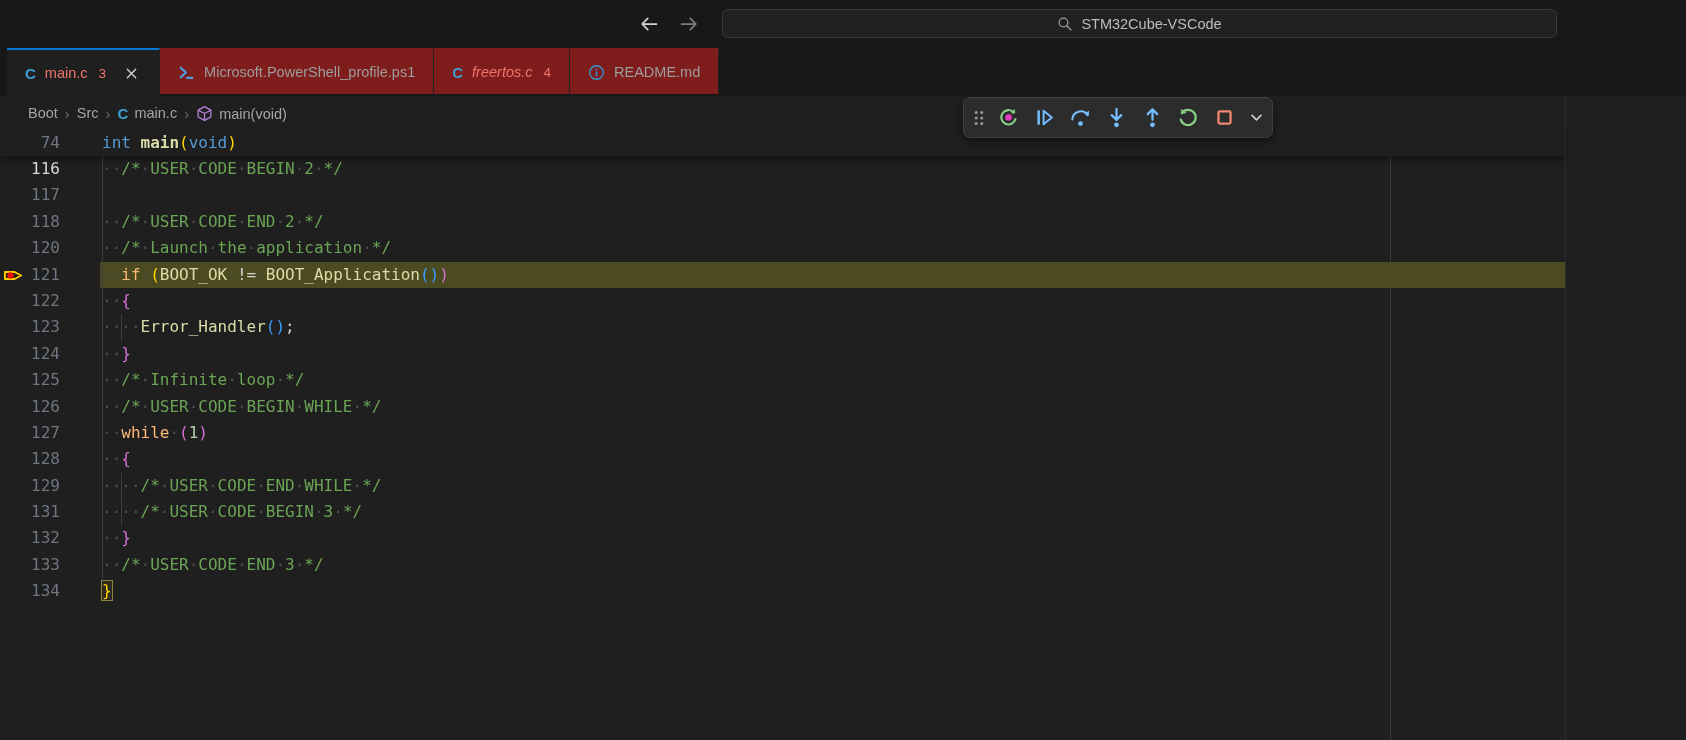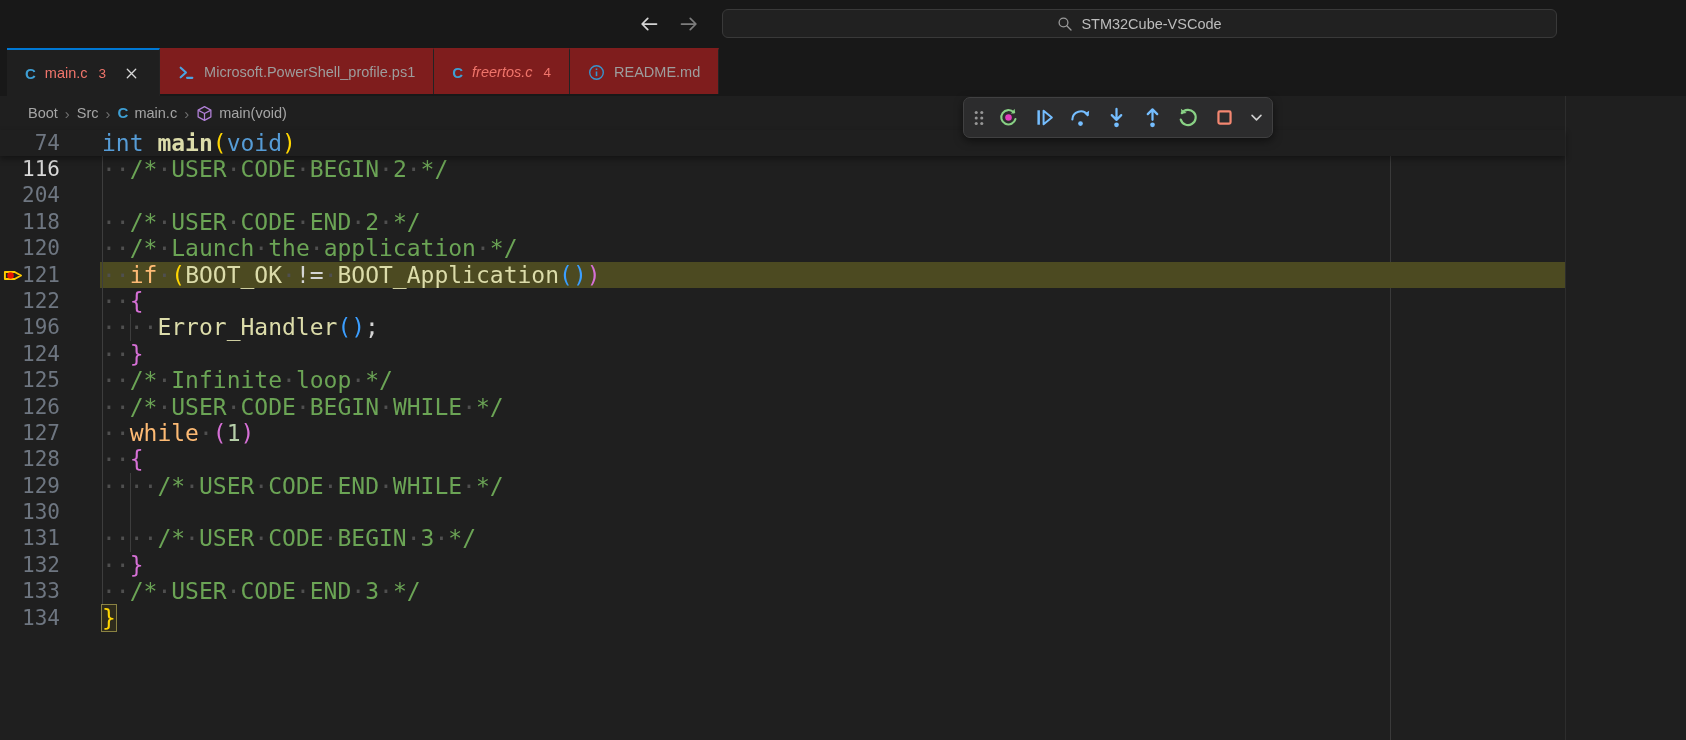--- a/index.html
+++ b/index.html
@@ -24,45 +24,45 @@
   .tab .label.modified{color:#f0756b;}
   .tab .label.italic{font-style:italic;}
   .tab .badge{color:#f0756b;font-size:13.5px;margin-left:2px;}
   .tab .close{margin-left:6px;display:flex;align-items:center;justify-content:center;width:20px;height:20px;border-radius:4px;}
   .file-icon{font-weight:800;color:#3e9fd4;font-size:15px;line-height:1;}
 
   
   .breadcrumb{position:absolute;left:0;top:96px;width:1565px;height:34px;background:#1f1f1f;
       display:flex;align-items:center;padding-left:28px;box-sizing:border-box;font-size:14.5px;color:#a5a5a5;gap:7px;}
   .breadcrumb .sep{color:#6f6f6f;font-size:15px;}
-  .crumb{display:flex;align-items:flex-start;gap:6px;cursor:pointer;}
+  .crumb{display:flex;align-items:flex-end;gap:6px;cursor:pointer;}
 
   
   .debug-toolbar{position:absolute;left:963px;top:97px;height:39px;background:#2c2c2d;border:1px solid #404041;
       border-radius:7px;box-shadow:0 3px 9px rgba(0,0,0,.5);display:flex;align-items:center;padding:0 6px;gap:7px;z-index:30;}
   .dbg-btn{width:29px;height:29px;display:flex;align-items:center;justify-content:center;border-radius:5px;cursor:pointer;}
   .dbg-btn.grip{width:17px;cursor:grab;}
   .dbg-btn.more{width:20px;}
 
   
   .editor-bg{position:absolute;left:0;top:96px;width:1686px;height:644px;background:#1f1f1f;z-index:0;}
   .minimap-border{position:absolute;left:1565px;top:96px;width:1px;height:644px;background:#2d2d2d;z-index:5;}
   .ruler{position:absolute;left:1390px;top:156px;width:1px;height:584px;background:#3a3a3a;z-index:4;}
 
   .sticky{position:absolute;left:0;top:130px;width:1565px;height:26px;background:#1f1f1f;z-index:20;
       box-shadow:0 3px 6px rgba(0,0,0,.38);}
   .code-rows{position:absolute;left:0;top:156px;width:1565px;z-index:10;}
 
   .row{position:relative;height:26.4px;}
   .lnum{position:absolute;left:0;top:0;width:60px;height:26.4px;text-align:right;color:#6e7681;
-      font-family:"DejaVu Sans Mono",monospace;font-size:21px;line-height:26.4px;cursor:pointer;}
+      font-family:"DejaVu Sans Mono",monospace;font-size:16px;line-height:26.4px;cursor:pointer;}
   .lnum.active{color:#d9d9d9;}
   .glyph{position:absolute;left:3px;top:5px;width:26px;height:17px;}
   .code{position:absolute;left:100px;right:0;top:0;height:26.4px;font-family:"DejaVu Sans Mono",monospace;
-      font-size:23px;line-height:26.4px;white-space:pre;padding-left:2px;cursor:text;}
+      font-size:16px;line-height:26.4px;white-space:pre;padding-left:2px;cursor:text;}
   .code.current{background:#4c4a21;}
   .guide{position:absolute;top:0;bottom:0;width:1px;background:#3d3d3d;}
 
   .tk-ws{color:#4f4f4f;}
   .tk-sp{color:transparent;}
   .tk-cm{color:#6ba455;}
   .tk-kw{color:#fdba74;}
   .tk-ty{color:#569cd6;}
   .tk-fn{color:#dcdcaa;}
   .tk-fnb{color:#dcdcaa;font-weight:bold;}
@@ -259,21 +259,21 @@
     <span class="code" id="sticky-code"><span class="tk-ty">int</span><span class="tk-sp"> </span><span class="tk-fnb">main</span><span class="tk-p1">(</span><span class="tk-ty">void</span><span class="tk-p1">)</span></span>
   </div>
 </div>
 
 <div class="code-rows" id="code-rows">
     <div class="row">
       <span class="lnum active">116</span>
       <span class="code"><span class="guide" style="left: calc(0ch + 2px);"></span><span class="tk-ws">··</span><span class="tk-cm">/*</span><span class="tk-ws">·</span><span class="tk-cm">USER</span><span class="tk-ws">·</span><span class="tk-cm">CODE</span><span class="tk-ws">·</span><span class="tk-cm">BEGIN</span><span class="tk-ws">·</span><span class="tk-cm">2</span><span class="tk-ws">·</span><span class="tk-cm">*/</span></span>
     </div>
     <div class="row">
-      <span class="lnum">204</span>
+      <span class="lnum">117</span>
       <span class="code"><span class="guide" style="left: calc(0ch + 2px);"></span></span>
     </div>
     <div class="row">
       <span class="lnum">118</span>
       <span class="code"><span class="guide" style="left: calc(0ch + 2px);"></span><span class="tk-ws">··</span><span class="tk-cm">/*</span><span class="tk-ws">·</span><span class="tk-cm">USER</span><span class="tk-ws">·</span><span class="tk-cm">CODE</span><span class="tk-ws">·</span><span class="tk-cm">END</span><span class="tk-ws">·</span><span class="tk-cm">2</span><span class="tk-ws">·</span><span class="tk-cm">*/</span></span>
     </div>
     <div class="row">
       <span class="lnum">120</span>
       <span class="code"><span class="guide" style="left: calc(0ch + 2px);"></span><span class="tk-ws">··</span><span class="tk-cm">/*</span><span class="tk-ws">·</span><span class="tk-cm">Launch</span><span class="tk-ws">·</span><span class="tk-cm">the</span><span class="tk-ws">·</span><span class="tk-cm">application</span><span class="tk-ws">·</span><span class="tk-cm">*/</span></span>
     </div>
@@ -287,21 +287,21 @@
         </span>
       </span>
       <span class="lnum">121</span>
       <span class="code current"><span class="guide" style="left: calc(0ch + 2px);"></span><span class="tk-ws">··</span><span class="tk-kw">if</span><span class="tk-ws">·</span><span class="tk-p1">(</span><span class="tk-fn">BOOT_OK</span><span class="tk-ws">·</span><span class="tk-tx">!=</span><span class="tk-ws">·</span><span class="tk-fn">BOOT_Application</span><span class="tk-p3">()</span><span class="tk-p2">)</span></span>
     </div>
     <div class="row">
       <span class="lnum">122</span>
       <span class="code"><span class="guide" style="left: calc(0ch + 2px);"></span><span class="tk-ws">··</span><span class="tk-p2">{</span></span>
     </div>
     <div class="row">
-      <span class="lnum">196</span>
+      <span class="lnum">123</span>
       <span class="code"><span class="guide" style="left: calc(0ch + 2px);"></span><span class="guide" style="left: calc(2ch + 2px);"></span><span class="tk-ws">····</span><span class="tk-fn">Error_Handler</span><span class="tk-p3">()</span><span class="tk-tx">;</span></span>
     </div>
     <div class="row">
       <span class="lnum">124</span>
       <span class="code"><span class="guide" style="left: calc(0ch + 2px);"></span><span class="tk-ws">··</span><span class="tk-p2">}</span></span>
     </div>
     <div class="row">
       <span class="lnum">125</span>
       <span class="code"><span class="guide" style="left: calc(0ch + 2px);"></span><span class="tk-ws">··</span><span class="tk-cm">/*</span><span class="tk-ws">·</span><span class="tk-cm">Infinite</span><span class="tk-ws">·</span><span class="tk-cm">loop</span><span class="tk-ws">·</span><span class="tk-cm">*/</span></span>
     </div>
@@ -315,24 +315,20 @@
     </div>
     <div class="row">
       <span class="lnum">128</span>
       <span class="code"><span class="guide" style="left: calc(0ch + 2px);"></span><span class="tk-ws">··</span><span class="tk-p2">{</span></span>
     </div>
     <div class="row">
       <span class="lnum">129</span>
       <span class="code"><span class="guide" style="left: calc(0ch + 2px);"></span><span class="guide" style="left: calc(2ch + 2px);"></span><span class="tk-ws">····</span><span class="tk-cm">/*</span><span class="tk-ws">·</span><span class="tk-cm">USER</span><span class="tk-ws">·</span><span class="tk-cm">CODE</span><span class="tk-ws">·</span><span class="tk-cm">END</span><span class="tk-ws">·</span><span class="tk-cm">WHILE</span><span class="tk-ws">·</span><span class="tk-cm">*/</span></span>
     </div>
     <div class="row">
-      <span class="lnum">130</span>
-      <span class="code"><span class="guide" style="left: calc(0ch + 2px);"></span><span class="guide" style="left: calc(2ch + 2px);"></span></span>
-    </div>
-    <div class="row">
       <span class="lnum">131</span>
       <span class="code"><span class="guide" style="left: calc(0ch + 2px);"></span><span class="guide" style="left: calc(2ch + 2px);"></span><span class="tk-ws">····</span><span class="tk-cm">/*</span><span class="tk-ws">·</span><span class="tk-cm">USER</span><span class="tk-ws">·</span><span class="tk-cm">CODE</span><span class="tk-ws">·</span><span class="tk-cm">BEGIN</span><span class="tk-ws">·</span><span class="tk-cm">3</span><span class="tk-ws">·</span><span class="tk-cm">*/</span></span>
     </div>
     <div class="row">
       <span class="lnum">132</span>
       <span class="code"><span class="guide" style="left: calc(0ch + 2px);"></span><span class="tk-ws">··</span><span class="tk-p2">}</span></span>
     </div>
     <div class="row">
       <span class="lnum">133</span>
       <span class="code"><span class="guide" style="left: calc(0ch + 2px);"></span><span class="tk-ws">··</span><span class="tk-cm">/*</span><span class="tk-ws">·</span><span class="tk-cm">USER</span><span class="tk-ws">·</span><span class="tk-cm">CODE</span><span class="tk-ws">·</span><span class="tk-cm">END</span><span class="tk-ws">·</span><span class="tk-cm">3</span><span class="tk-ws">·</span><span class="tk-cm">*/</span></span>

